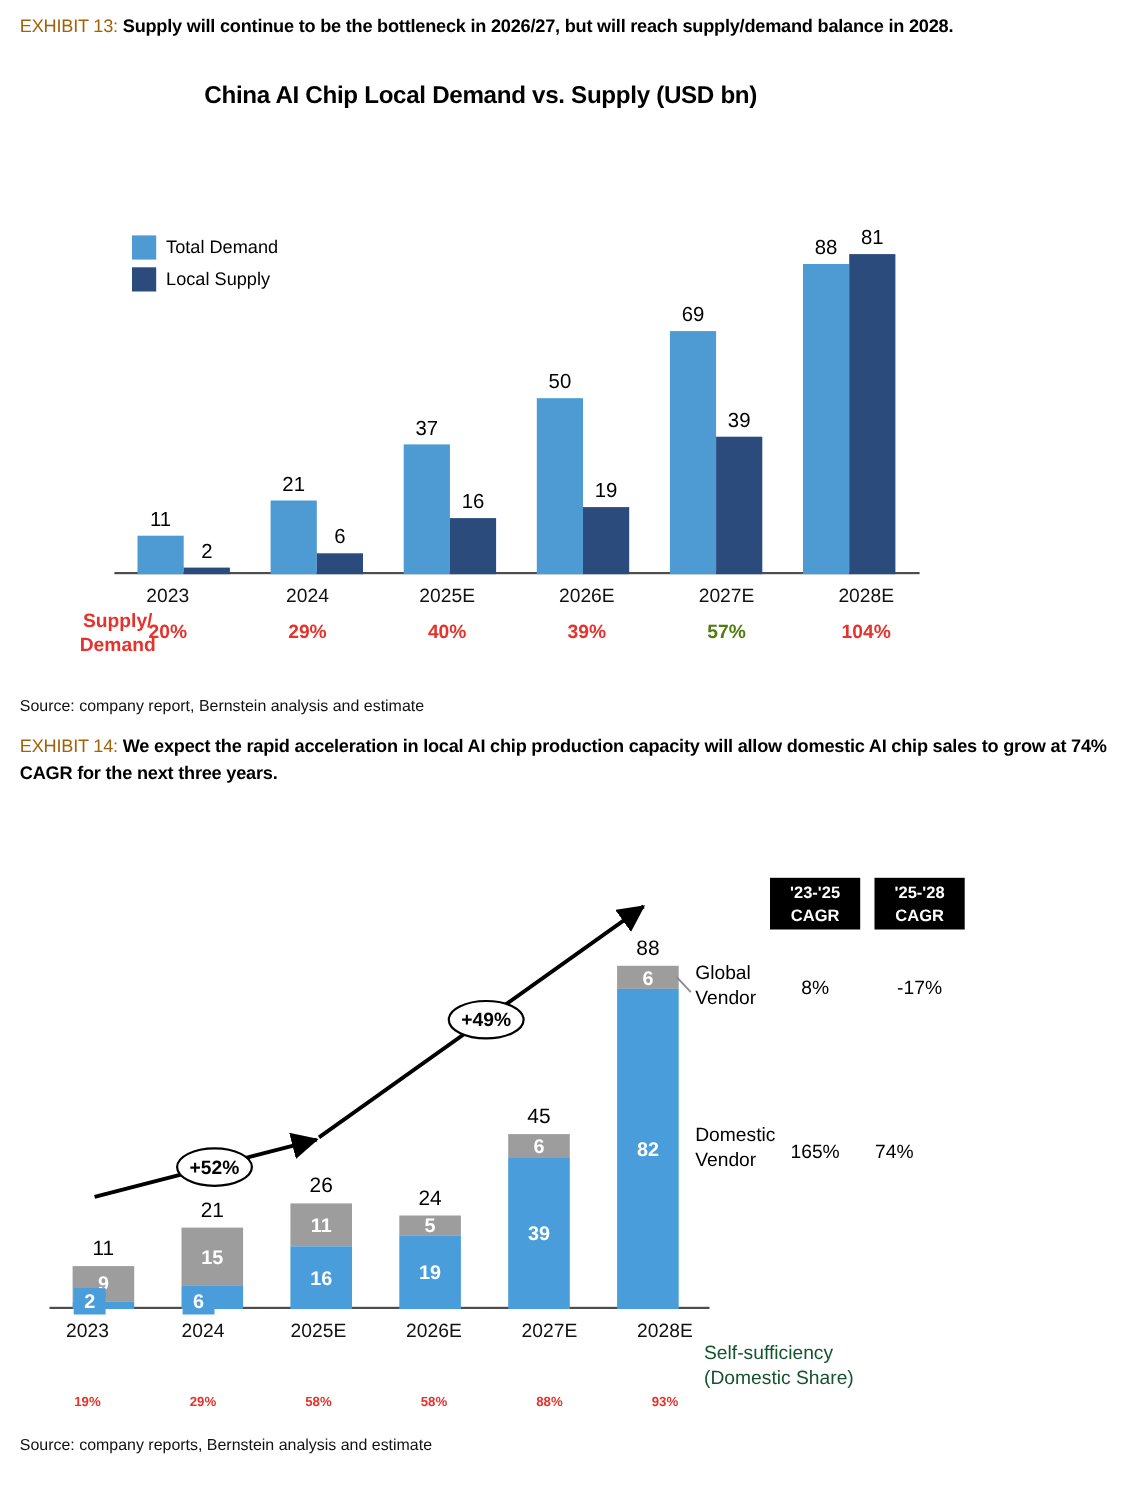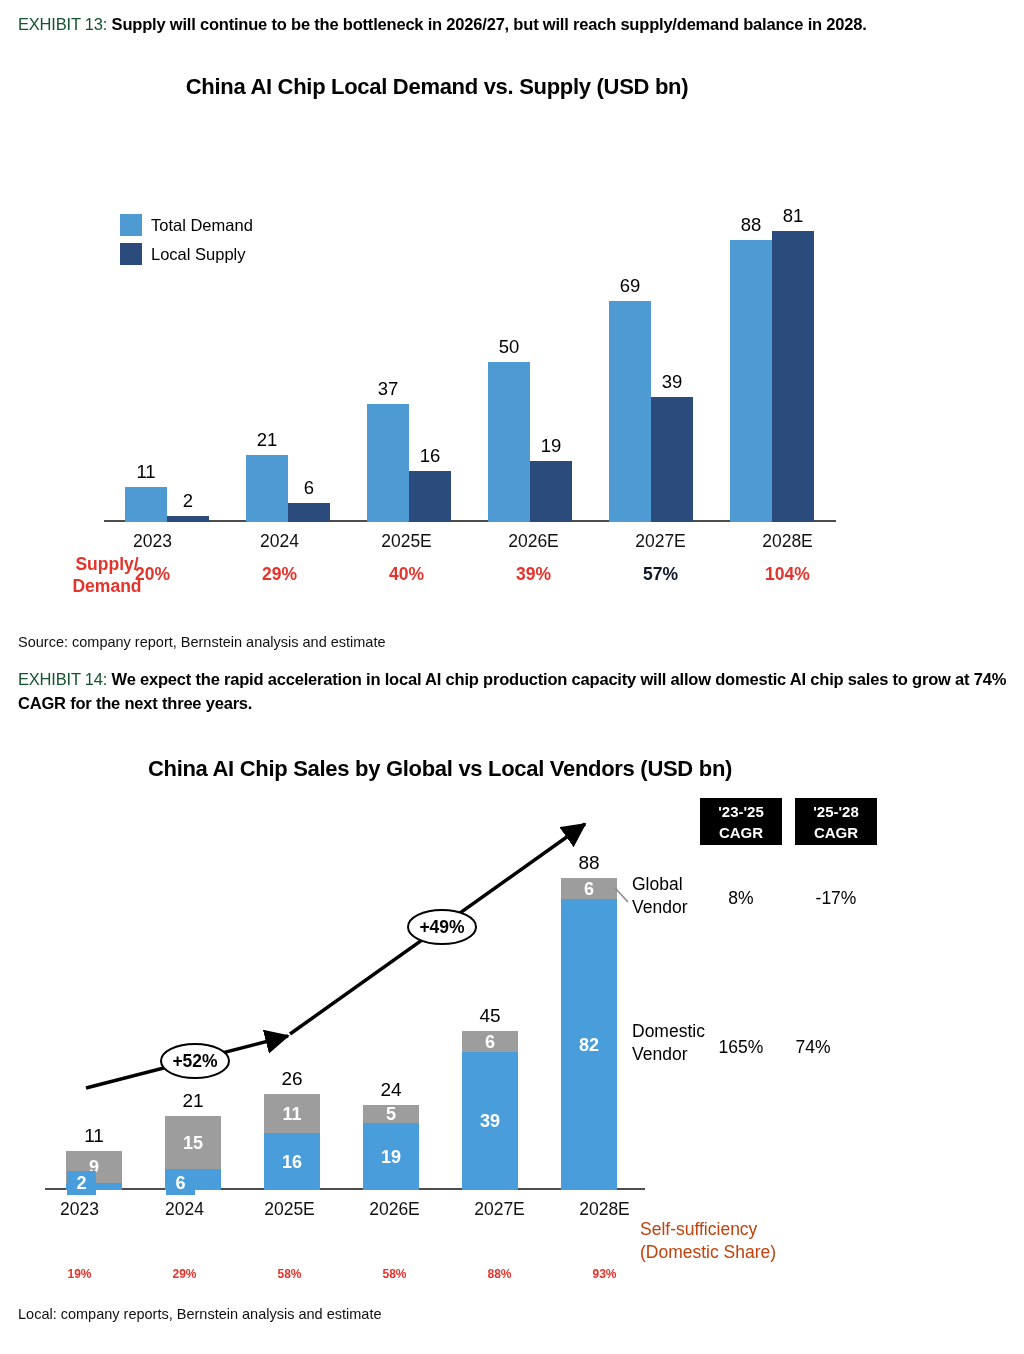--- a/index.html
+++ b/index.html
@@ -4,21 +4,21 @@
 <style>
   html,body{margin:0;padding:0;}
   body{
     width:1024px;height:1354px;position:relative;background:#ffffff;
     font-family:"Liberation Sans","DejaVu Sans",sans-serif;color:#000;overflow:hidden;
   }
   
   .exhibit-heading{position:absolute;left:18px;width:992px;font-size:16.5px;line-height:23.5px;letter-spacing:-0.2px;}
   #ex13-heading{top:13px;}
   #ex14-heading{top:668px;}
-  .exhibit-label{font-weight:400;color:#14532d;}
+  .exhibit-label{font-weight:400;color:#a16207;}
   .exhibit-title{font-weight:700;}
   .source-line{position:absolute;left:18px;font-size:14.5px;color:#111;}
   #source-1{top:634px;}
   #source-2{top:1306px;}
   
   .chart-title{position:absolute;text-align:center;font-size:22px;font-weight:700;letter-spacing:-0.3px;}
   .axis-line{position:absolute;height:2px;background:#4d4d4d;bottom:0;left:-3px;}
   .cat-row,.pct-row{position:absolute;display:flex;gap:36px;}
   .cat-cell{text-align:center;font-size:17.5px;color:#111;}
   .pct-cell{text-align:center;font-size:17.5px;font-weight:700;}
@@ -135,38 +135,37 @@
       <div class="cat-cell" style="width: 121px;">2025E</div>
       <div class="cat-cell" style="width: 121px;">2026E</div>
       <div class="cat-cell" style="width: 121px;">2027E</div>
       <div class="cat-cell" style="width: 121px;">2028E</div>
     </div>
   <div class="pct-row" id="c1-ratios">
       <div class="pct-cell" style="width: 121px; color: rgb(229, 51, 44);">20%</div>
       <div class="pct-cell" style="width: 121px; color: rgb(229, 51, 44);">29%</div>
       <div class="pct-cell" style="width: 121px; color: rgb(229, 51, 44);">40%</div>
       <div class="pct-cell" style="width: 121px; color: rgb(229, 51, 44);">39%</div>
-      <div class="pct-cell" style="width: 121px; color: #0f172a;">57%</div>
+      <div class="pct-cell" style="width: 121px; color: #4d7c0f;">57%</div>
       <div class="pct-cell" style="width: 121px; color: rgb(229, 51, 44);">104%</div>
     </div>
   <div id="c1-rowlabel" style="color: rgb(229, 51, 44);">
     <div>Supply/</div>
     <div>Demand</div>
   </div>
 </div>
 
 <div class="source-line" id="source-1">Source: company report, Bernstein analysis and estimate</div>
 
 <div class="exhibit-heading" id="ex14-heading">
   <span class="exhibit-label">EXHIBIT 14:</span>
   <span class="exhibit-title">We expect the rapid acceleration in local AI chip production capacity will allow domestic AI chip sales to grow at 74% CAGR for the next three years.</span>
 </div>
 
 <div id="chart2">
-  <div class="chart-title">China AI Chip Sales by Global vs Local Vendors (USD bn)</div>
 
   <div id="c2-plot">
     <div class="axis-line"></div>
   <div class="c2-group" style="left: 0px;">
         <div class="c2-stack">
           <div class="c2-seg" style="height: 32px; background: rgb(157, 157, 157);">
             <div class="c2-seg-label">9</div>
           </div>
           <div class="c2-seg" style="height: 7px; background: rgb(74, 157, 219);">
             <div class="c2-badge" style="background: rgb(74, 157, 219);">
@@ -244,21 +243,21 @@
     </div>
   <div class="pct-row" id="c2-ratios">
       <div class="pct-cell" style="width: 99px; color: rgb(229, 51, 44);">19%</div>
       <div class="pct-cell" style="width: 99px; color: rgb(229, 51, 44);">29%</div>
       <div class="pct-cell" style="width: 99px; color: rgb(229, 51, 44);">58%</div>
       <div class="pct-cell" style="width: 99px; color: rgb(229, 51, 44);">58%</div>
       <div class="pct-cell" style="width: 99px; color: rgb(229, 51, 44);">88%</div>
       <div class="pct-cell" style="width: 99px; color: rgb(229, 51, 44);">93%</div>
     </div>
 
-  <div id="c2-selfsuff" style="color: #c2410c;">
+  <div id="c2-selfsuff" style="color: #14532d;">
     <div>Self-sufficiency</div>
     <div>(Domestic Share)</div>
   </div>
 
   <div class="cagr-box" id="cagr-box-1">
     <div>'23-'25</div>
     <div>CAGR</div>
   </div>
   <div class="cagr-box" id="cagr-box-2">
     <div>'25-'28</div>
@@ -286,13 +285,13 @@
     <line x1="46" y1="338" x2="248" y2="286" stroke="#000" stroke-width="3.5" marker-end="url(#ah)"></line>
     <line x1="250" y1="284" x2="545" y2="74" stroke="#000" stroke-width="3.5" marker-end="url(#ah)"></line>
     <line x1="575" y1="138" x2="588" y2="152" stroke="#8a8a8a" stroke-width="1.6"></line>
     <ellipse cx="155" cy="311" rx="34" ry="17" fill="#fff" stroke="#000" stroke-width="2"></ellipse>
     <text x="155" y="317" text-anchor="middle" font-size="17.5" font-weight="bold" fill="#000">+52%</text>
     <ellipse cx="402" cy="177" rx="34" ry="17" fill="#fff" stroke="#000" stroke-width="2"></ellipse>
     <text x="402" y="183" text-anchor="middle" font-size="17.5" font-weight="bold" fill="#000">+49%</text>
   </svg>
 </div>
 
-<div class="source-line" id="source-2">Local: company reports, Bernstein analysis and estimate</div>
+<div class="source-line" id="source-2">Source: company reports, Bernstein analysis and estimate</div>
 
 </body></html>

